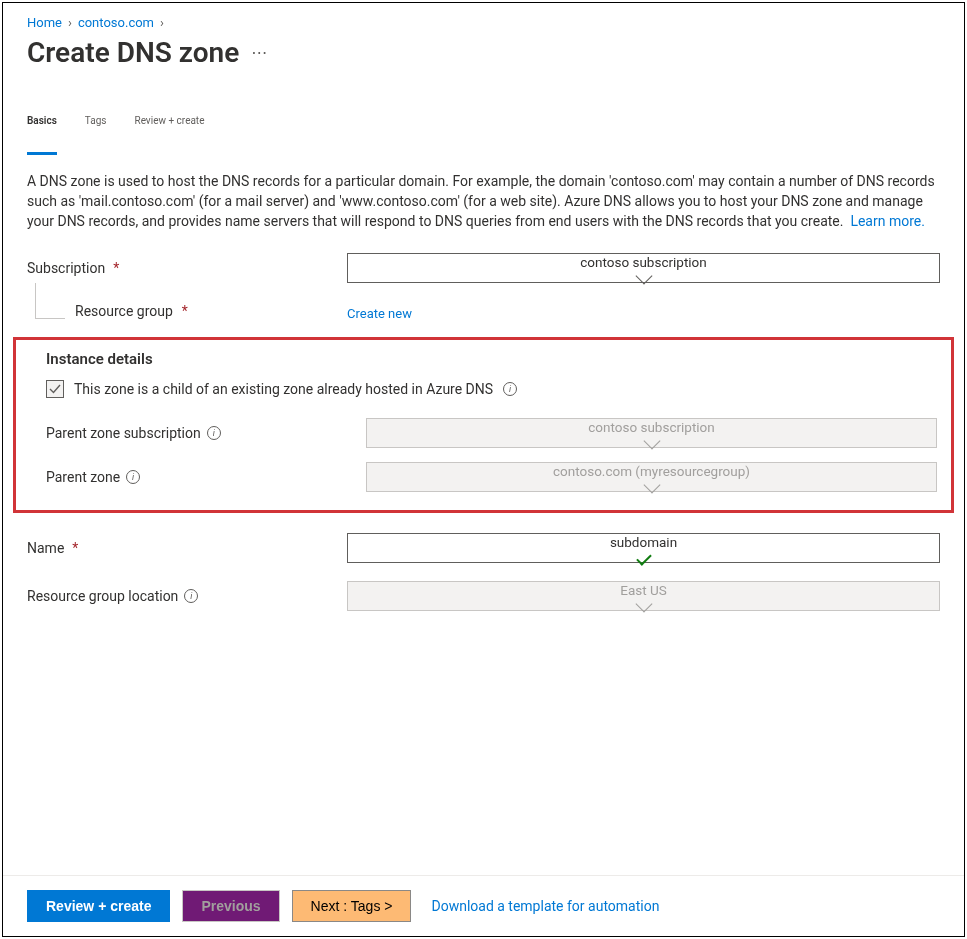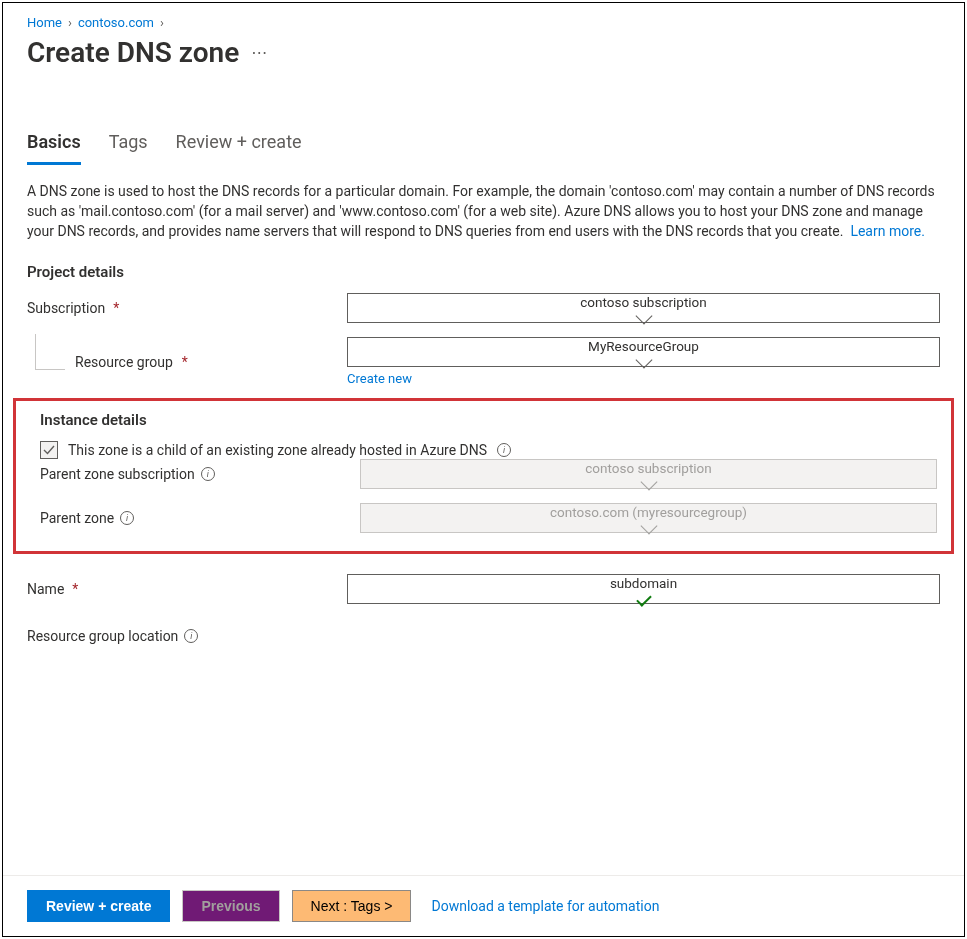--- a/index.html
+++ b/index.html
@@ -35,27 +35,26 @@
   }
   .breadcrumb a { color: #0078d4; text-decoration: none; cursor: pointer; }
   .breadcrumb .sep { color: #605e5c; }
   
   .title-row { display: flex; align-items: center; gap: 12px; margin: 6px 0 40px 0; }
   h1 { font-size: 28px; font-weight: 600; margin: 0; color: #323130; }
   .ellipsis { color: #605e5c; letter-spacing: 2px; cursor: pointer; font-size: 16px; }
   
   .tabs { display: flex; gap: 28px; border-bottom: 1px solid transparent; margin-bottom: 16px; }
   .tab {
-    padding: 6px 0 10px 0;
+    padding: 6px 0 26px 0;
     cursor: pointer;
     color: #605e5c;
-    font-size: 18px;
+    font-size: 10px;
     border-bottom: 3px solid transparent;
     margin-bottom: -1px;
-    margin-top: 16px;
   }
   .tab.active { color: #323130; font-weight: 600; border-bottom-color: #0078d4; }
   
   .desc { color: #323130; line-height: 20px; margin-bottom: 22px; }
   .desc a { color: #0078d4; text-decoration: none; cursor: pointer; }
   
   .section-heading { font-size: 15px; font-weight: 600; margin: 16px 0 12px 0; }
   
   .row {
     display: flex;
@@ -136,25 +135,25 @@
   }
   .suffix {
     text-align: right;
     font-size: 13px;
     color: #323130;
     margin-top: 6px;
   }
   
   .highlight-box {
     border: 3px solid #d13438;
-    padding: 10px 14px 18px 24px;
+    padding: 10px 14px 18px 30px;
     margin: 12px -14px 20px -14px;
   }
   
-  .checkbox-row { display: flex; align-items: center; gap: 10px; margin-top: 6px; }
+  .checkbox-row { display: flex; align-items: center; gap: 10px; margin-top: 6px; margin-bottom: 20px; }
   .checkbox {
     width: 18px; height: 18px;
     border: 1px solid #605e5c;
     background: #f3f2f1;
     display: inline-flex;
     align-items: center; justify-content: center;
     cursor: pointer;
   }
   .checkbox svg { width: 12px; height: 12px; }
   
@@ -212,21 +211,20 @@
       <div class="tab active">Basics</div>
       <div class="tab">Tags</div>
       <div class="tab">Review + create</div>
     </div>
 
     <div class="desc">
       <span>A DNS zone is used to host the DNS records for a particular domain. For example, the domain 'contoso.com' may contain a number of DNS records such as 'mail.contoso.com' (for a mail server) and 'www.contoso.com' (for a web site). Azure DNS allows you to host your DNS zone and manage your DNS records, and provides name servers that will respond to DNS queries from end users with the DNS records that you create.</span>&nbsp;
       <a>Learn more.</a>
     </div>
 
-    <div class="section-heading">Project details</div>
 
     <div class="row">
       <div class="label-col">
         <span>Subscription</span>
           <span class="req">*</span>
       </div>
       <div class="field-col">
         <div class="select">
           <span>contoso subscription</span>
           <span class="chev"></span>
@@ -234,24 +232,20 @@
       </div>
     </div>
 
     <div class="row" style="margin-bottom:6px;">
       <div class="label-col indent">
         <span class="indent-line"></span>
         <span>Resource group</span>
           <span class="req">*</span>
       </div>
       <div class="field-col">
-        <div class="select">
-          <span>MyResourceGroup</span>
-          <span class="chev"></span>
-        </div>
         <span class="create-new">Create new</span>
       </div>
     </div>
 
     <div class="highlight-box">
       <div class="section-heading" style="margin-top:0;">Instance details</div>
 
       <div class="checkbox-row">
         <span class="checkbox">
           <svg viewBox="0 0 12 12">
@@ -300,20 +294,26 @@
           <span class="check"></span>
         </div>
       </div>
     </div>
 
     <div class="row" style="margin-top:18px;">
       <div class="label-col">
         <span>Resource group location</span>
         <span class="info-icon">i</span>
       </div>
+      <div class="field-col">
+        <div class="select disabled">
+          <span>East US</span>
+          <span class="chev"></span>
+        </div>
+      </div>
     </div>
 
   </div>
 
   <div class="footer">
     <button class="btn primary">Review + create</button>
     <button class="btn disabled">Previous</button>
     <button class="btn">Next : Tags &gt;</button>
     <a class="footer-link">Download a template for automation</a>
   </div>

